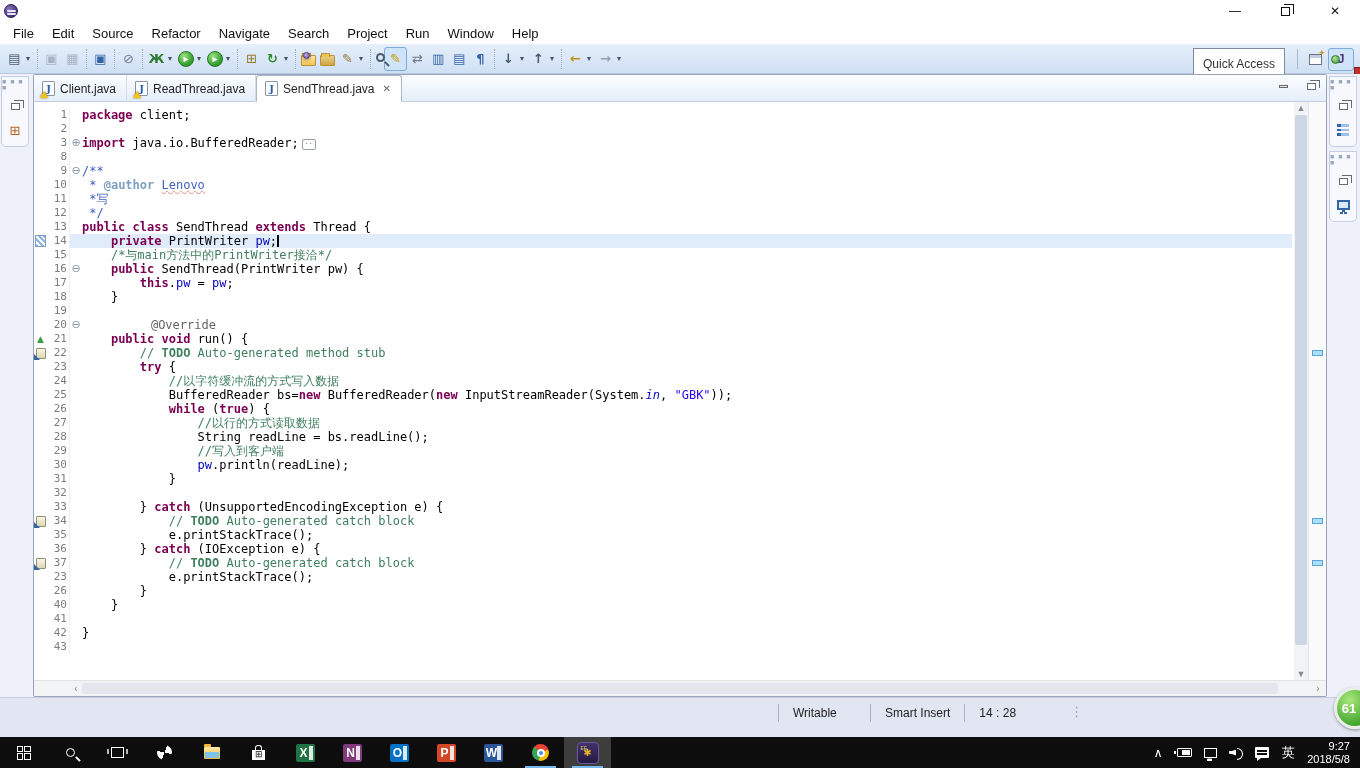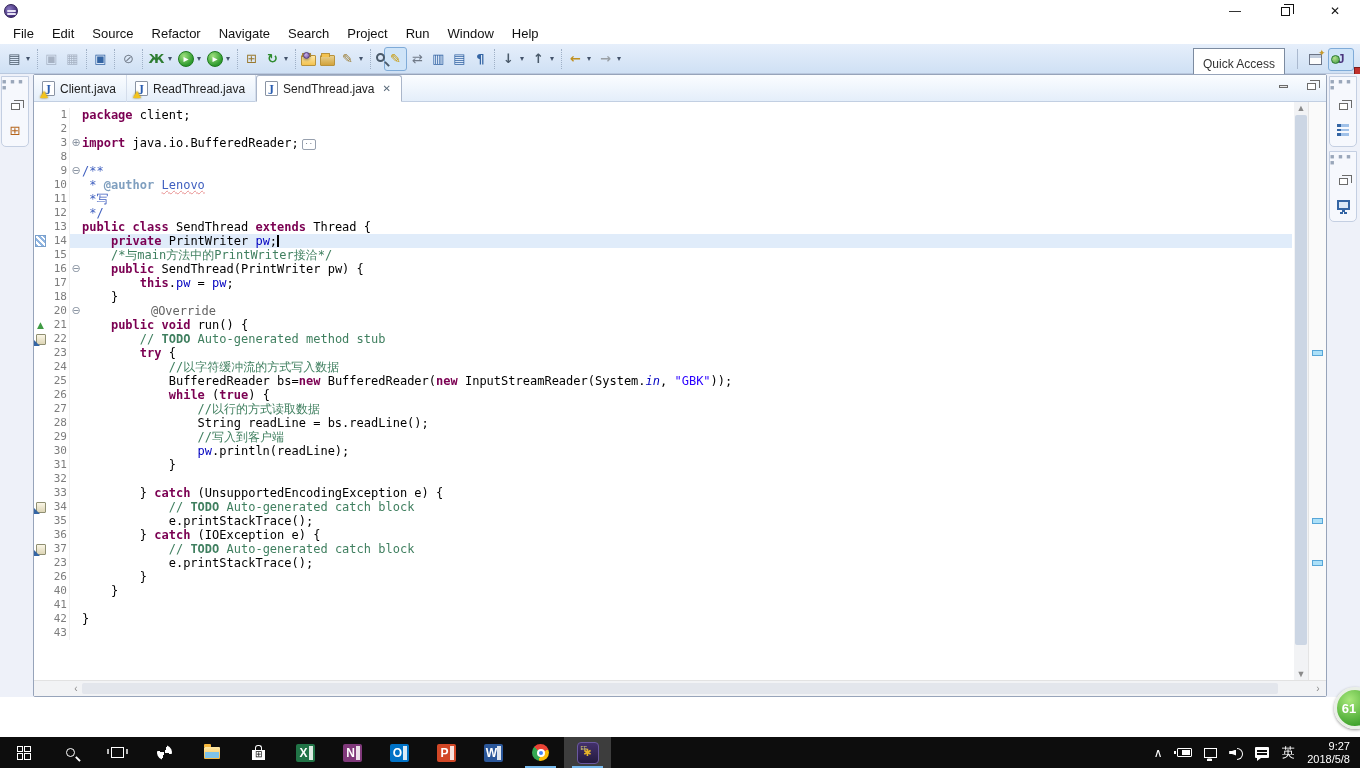--- a/index.html
+++ b/index.html
@@ -461,20 +461,26 @@
               <span class="cl-code"><span class="tx">        </span><span class="kw">this</span><span class="tx">.</span><span class="fd">pw</span><span class="tx"> = </span><span class="fd">pw</span><span class="tx">;</span></span>
             </div>
             <div class="code-line">
               <span class="cl-margin"></span>
               <span class="cl-num">18</span>
               <span class="cl-fold"></span>
               <span class="cl-code"><span class="tx">    }</span></span>
             </div>
             <div class="code-line">
               <span class="cl-margin"></span>
+              <span class="cl-num">19</span>
+              <span class="cl-fold"></span>
+              <span class="cl-code"></span>
+            </div>
+            <div class="code-line">
+              <span class="cl-margin"></span>
               <span class="cl-num">20</span>
               <span class="cl-fold">⊖</span>
               <span class="cl-code"><span class="tx">    </span><span class="an">@Override</span></span>
             </div>
             <div class="code-line">
               <span class="cl-margin">
                 <i class="mk-override">▲</i>
               </span>
               <span class="cl-num">21</span>
               <span class="cl-fold"></span>
@@ -656,20 +662,28 @@
           <span class="vb-ic">
             <span class="restore-g"></span>
           </span>
           <span class="vb-ic">
             <span class="console-ic"></span>
           </span>
         </div>
       </div>
   </div>
 
+  <div class="statusbar">
+    <div class="sb-items">
+      <span class="sb-cell">Writable</span>
+      <span class="sb-cell">Smart Insert</span>
+      <span class="sb-cell" style="min-width:70px">14 : 28</span>
+    </div>
+    <span class="sb-grip">⋮</span>
+  </div>
 
   <div class="ball">
     <span>61</span>
   </div>
 
   <div class="taskbar" id="taskbar">
       <div class="tb-app">
         <span class="win-logo">
           <i></i>
           <i></i>

